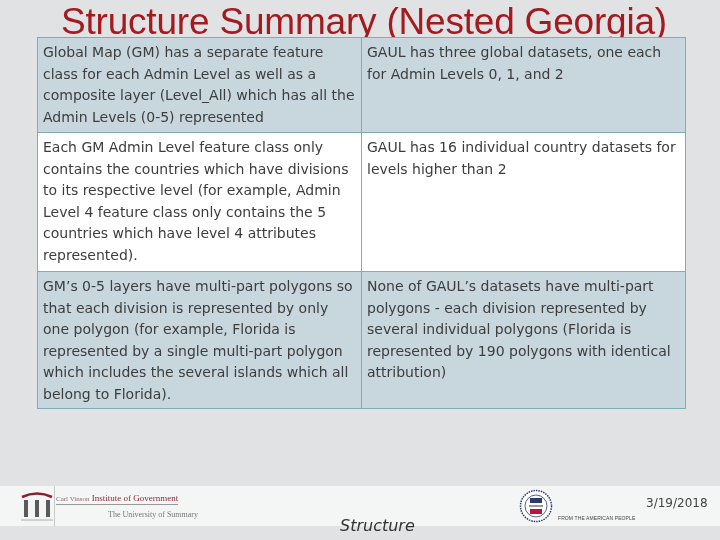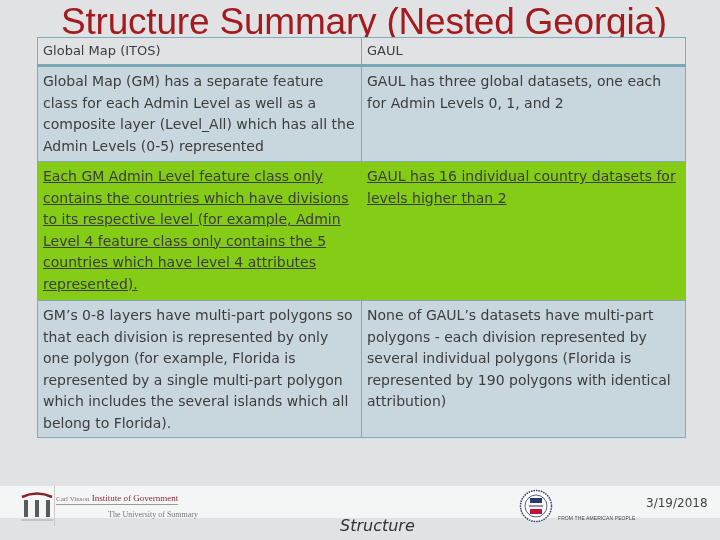--- a/index.html
+++ b/index.html
@@ -23,28 +23,28 @@
     font-weight:normal; color:#3d3d3d;
     font-family: "DejaVu Sans", sans-serif;
     font-size:14px; line-height:21.5px;
     padding:4px 5px 2px 5px;
   }
   table.summary th { font-size:13px; line-height:18px; padding:4px 5px 2px 5px; height:20px; }
   table.summary col.c1 { width:324px; }
   table.summary col.c2 { width:324px; }
   tr.hdr th { background:#e1e2e4; border-bottom:3px solid #7aa6b6; }
   tr.odd td { background:#c8d6dd; }
-  tr.even td { background:#84cc16;text-decoration:underline; }
+  tr.even td { background:#ffffff; }
   .r1 td { height:88px; }
   .r2 td { height:132px; }
   .r3 td { height:130px; }
   .r4 td { height:45px; }
 
   .footer {
-    position:absolute; left:0; top:486px; width:720px; height:32px;
+    position:absolute; left:0; top:486px; width:720px; height:40px;
     background:#f4f5f5;
   }
   .uga-logo { position:absolute; left:18px; top:4px; width:38px; height:32px; }
   .uga-divider { position:absolute; left:54px; top:0; width:1px; height:40px; background:#c9c9c9; }
   .uga-text1 {
     position:absolute; left:56px; top:7px; font-family:"Liberation Serif", serif;
     font-size:9px; color:#8a2b33; white-space:nowrap; border-bottom:1px solid #999; padding-bottom:1px;
   }
   .uga-text1 .small { font-size:7px; color:#8a6d70; }
   .uga-text2 {
@@ -75,34 +75,30 @@
 <body>
 
 <div class="title">Structure Summary (Nested Georgia)</div>
 
 <table class="summary">
   <colgroup>
       <col class="c1">
       <col class="c2">
     </colgroup>
   <tbody>
-      <tr class="hdr">
-    <th>Global Map (ITOS)</th>
-    <th>GAUL</th>
-  </tr>
   <tr class="odd r1">
     <td>Global Map (GM) has a separate feature class for each Admin Level as well as a composite layer (Level_All) which has all the Admin Levels (0-5) represented</td>
     <td>GAUL has three global datasets, one each for Admin Levels 0, 1, and 2</td>
   </tr>
   <tr class="even r2">
     <td>Each GM Admin Level feature class only contains the countries which have divisions to its respective level (for example, Admin Level 4 feature class only contains the 5 countries which have level 4 attributes represented).</td>
     <td>GAUL has 16 individual country datasets for levels higher than 2</td>
   </tr>
   <tr class="odd r3">
-    <td>GM’s 0-8 layers have multi-part polygons so that each division is represented by only one polygon (for example, Florida is represented by a single multi-part polygon which includes the several islands which all belong to Florida).</td>
+    <td>GM’s 0-5 layers have multi-part polygons so that each division is represented by only one polygon (for example, Florida is represented by a single multi-part polygon which includes the several islands which all belong to Florida).</td>
     <td>None of  GAUL’s datasets have multi-part polygons - each division represented by several individual polygons  (Florida is represented by 190 polygons with identical attribution)</td>
   </tr>
 </tbody>
   </table>
 
 <div class="footer">
   <svg class="uga-logo" viewBox="0 0 38 32">
     <path d="M4 7 Q19 0 34 7" stroke="#8a1f28" stroke-width="2.5" fill="none"></path>
     <rect x="6" y="10" width="4" height="17" fill="#5a5a5a"></rect>
     <rect x="17" y="10" width="4" height="17" fill="#5a5a5a"></rect>

